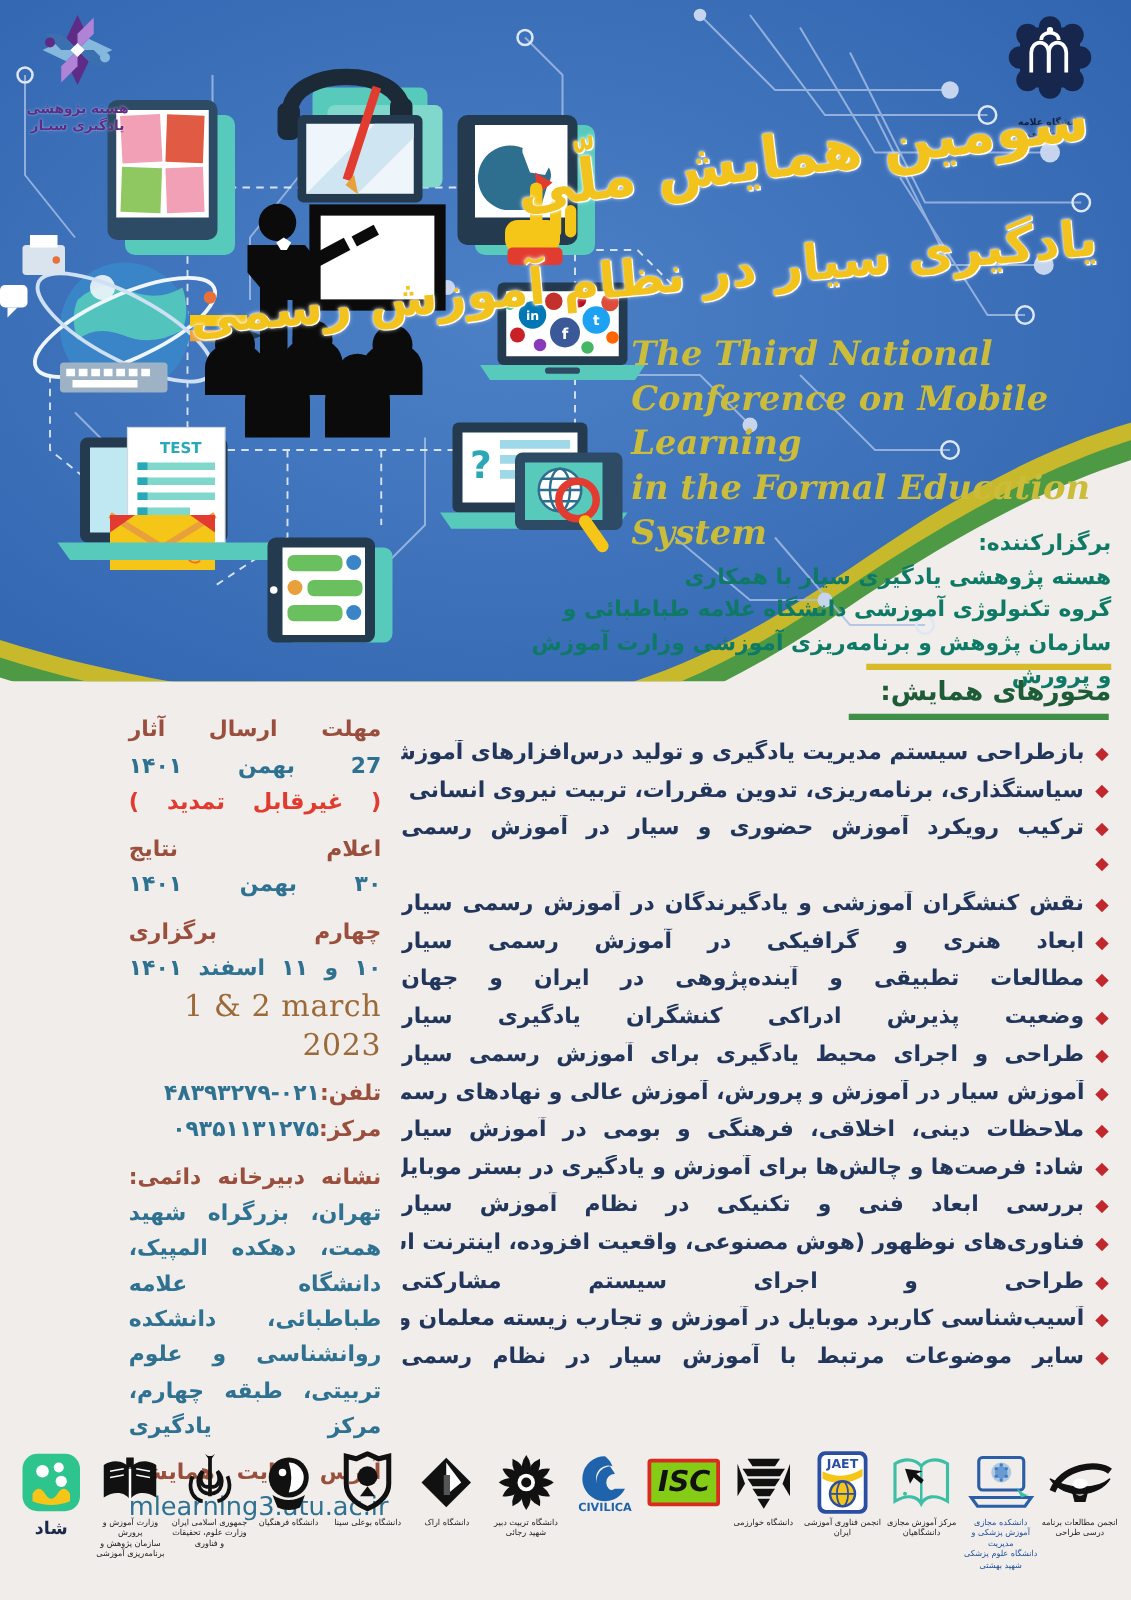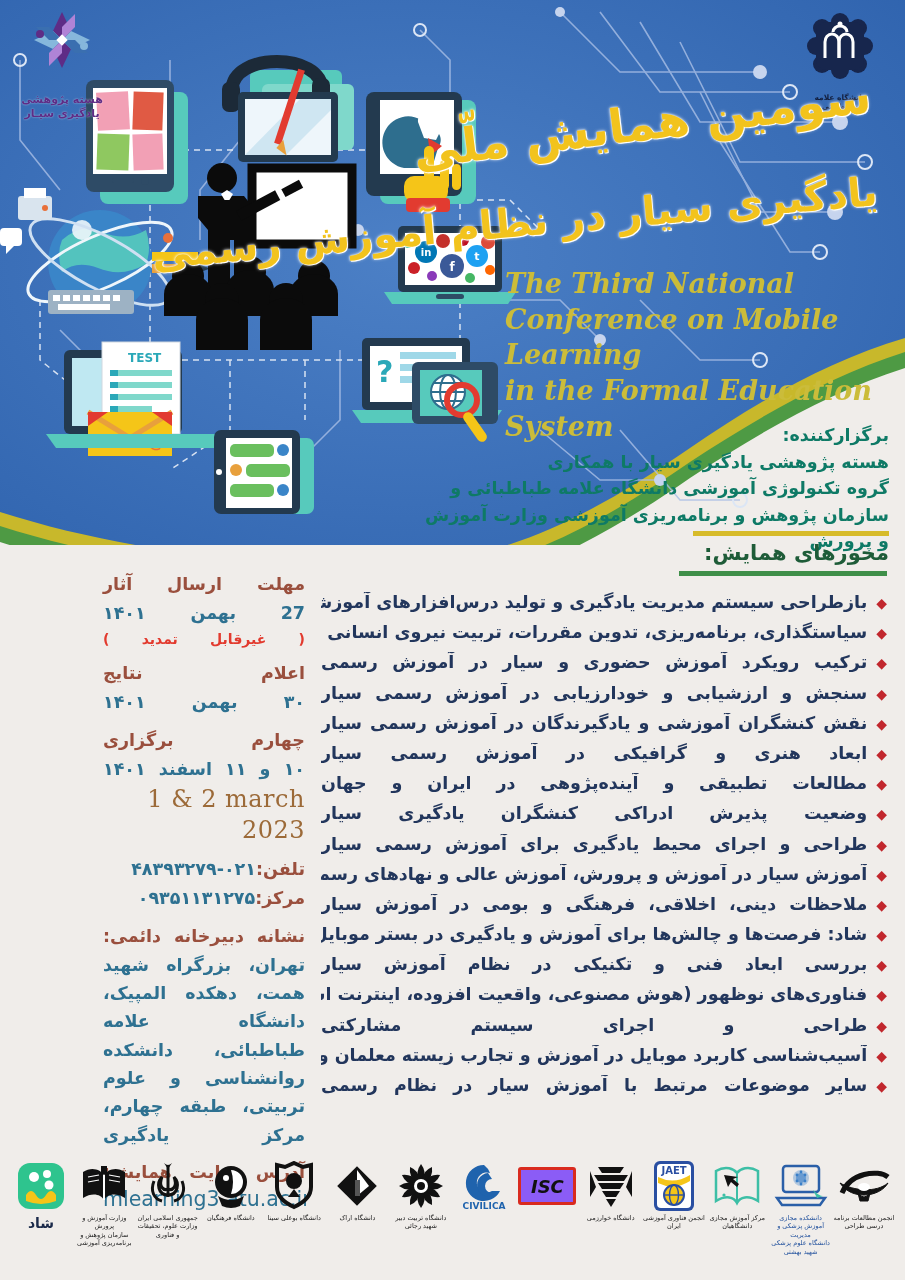--- a/index.html
+++ b/index.html
@@ -8,42 +8,42 @@
   .abs{position:absolute;}
   
   .title-fa{position:absolute;direction:rtl;color:#f2c31d;font-weight:bold;
     text-shadow:0 0 2px #fff,0 0 4px rgba(255,255,255,.85),1px 1px 0 #fff;white-space:nowrap;}
   #title-fa1{top:68px;right:34px;font-size:47px;transform:rotate(-7deg);transform-origin:right center;}
   #title-fa2{top:168px;right:28px;font-size:40px;transform:rotate(-5deg);transform-origin:right center;}
   .title-en{position:absolute;top:266px;left:505px;color:#cbbc3a;font-family:"DejaVu Serif","Liberation Serif",serif;
     font-style:italic;font-weight:bold;font-size:27px;line-height:1.32;white-space:pre-line;}
   
   .logo-core{position:absolute;top:10px;left:14px;width:96px;text-align:center;}
-  .logo-core .cap{margin-top:15px;font-size:11px;font-weight:bold;color:#5e2c86;line-height:1.25;direction:rtl;white-space:pre-line;
+  .logo-core .cap{margin-top:2px;font-size:11px;font-weight:bold;color:#5e2c86;line-height:1.25;direction:rtl;white-space:pre-line;
     text-shadow:0 0 2px rgba(255,255,255,.6);}
   .logo-atu{position:absolute;top:8px;right:22px;width:86px;text-align:center;}
   .logo-atu .cap{margin-top:1px;font-size:7.5px;font-weight:bold;color:#131f3e;direction:rtl;}
   
   .organizer{position:absolute;top:422px;right:16px;width:480px;direction:rtl;text-align:right;
     color:#0e7a66;font-weight:bold;font-size:17.5px;line-height:1.52;}
   
   .axes-head{position:absolute;top:531px;right:16px;width:210px;text-align:right;}
   .axes-head .bar-y{height:5px;background:#d7bb2a;width:196px;margin-right:0;margin-left:auto;}
   .axes-head .bar-g{height:5px;background:#3f8f49;width:208px;margin-top:5px;}
   .axes-head h2{margin:5px 0 6px;font-size:21px;color:#1e5c38;direction:rtl;}
   
   .topics{position:absolute;top:592px;right:18px;width:566px;margin:0;padding:0;list-style:none;direction:rtl;}
   .topics li{display:flex;align-items:baseline;height:30.2px;font-size:17.5px;font-weight:bold;color:#22365c;}
   .topics .blt{color:#c1272d;font-size:14px;margin-left:9px;flex:none;}
   .topics .txt{flex:1;text-align:justify;text-align-last:justify;white-space:nowrap;overflow:hidden;}
   
   .sidebar{position:absolute;top:570px;left:55px;width:250px;direction:rtl;text-align:right;font-weight:bold;}
   .sb-label{color:#9a4f3d;font-size:17.5px;line-height:1.65;text-align:justify;text-align-last:justify;}
   .sb-val{color:#2e7191;font-size:17.5px;line-height:1.65;text-align:justify;text-align-last:justify;}
-  .sb-note{color:#e23a2e;font-size:14px;line-height:1.6;text-align:justify;text-align-last:justify;}
+  .sb-note{color:#e23a2e;font-size:18px;line-height:1.6;text-align:justify;text-align-last:justify;}
   .sb-date-en{direction:ltr;color:#9c6a38;font-family:"DejaVu Serif","Liberation Serif",serif;font-weight:normal;
     font-size:24px;line-height:1.3;text-align:right;letter-spacing:.5px;}
   .sb-block{margin-bottom:9px;margin-left:48px;}
   .sb-addr{color:#2e7191;font-size:17.5px;line-height:1.62;text-align:justify;text-align-last:justify;}
   .sb-url{direction:ltr;color:#2e7191;font-size:20.5px;font-weight:normal;text-align:left;text-decoration:none;display:block;}
   
   .footer{position:absolute;left:0;right:0;top:1158px;height:122px;display:flex;justify-content:space-between;
     align-items:flex-start;padding:0 10px;}
   .flogo{width:62px;text-align:center;}
   .flogo .ic{height:56px;display:flex;align-items:center;justify-content:center;}
@@ -361,21 +361,20 @@
     <li>
         <span class="blt">◆</span>
         <span class="txt">سیاستگذاری، برنامه‌ریزی، تدوین مقررات، تربیت نیروی انسانی و دانشجومعلمان</span>
       </li>
     <li>
         <span class="blt">◆</span>
         <span class="txt">ترکیب رویکرد آموزش حضوری و سیار در آموزش رسمی</span>
       </li>
     <li>
         <span class="blt">◆</span>
-        <span class="txt">سنجش و ارزشیابی و خودارزیابی در آموزش رسمی سیار</span>
       </li>
     <li>
         <span class="blt">◆</span>
         <span class="txt">نقش کنشگران آموزشی و یادگیرندگان در آموزش رسمی سیار</span>
       </li>
     <li>
         <span class="blt">◆</span>
         <span class="txt">ابعاد هنری و گرافیکی در آموزش رسمی سیار</span>
       </li>
     <li>
@@ -568,21 +567,21 @@
           <svg width="52" height="50" viewBox="0 0 52 50">
         <path d="M26,4 a18,18 0 1 0 16,26 l-8,0 a10,10 0 1 1 -2,-18 a18,18 0 0 0 -6,-8 Z" fill="#1f63ad"></path>
         <path d="M30,12 a12,12 0 1 0 10,20 l-6,0 a7,7 0 1 1 0,-14 Z" fill="#1f63ad"></path>
         <text x="26" y="48" font-size="9" font-weight="bold" fill="#1f63ad" text-anchor="middle" font-family="'DejaVu Sans',sans-serif">CIVILICA</text>
       </svg>
         </div>
     </div>
 
     <div class="flogo">
       <div class="ic">
-          <div style="width:52px;height:32px;background:#8b5cf6;border:3px solid #d92b1f;border-radius:3px;display:flex;align-items:center;justify-content:center;font-weight:bold;font-size:18px;color:#111;font-style:italic;text-align:center;">
+          <div style="width:52px;height:32px;background:#84cc16;border:3px solid #d92b1f;border-radius:3px;display:flex;align-items:center;justify-content:center;font-weight:bold;font-size:23px;color:#111;font-style:italic;text-align:center;">
             <span>ISC</span>
           </div>
         </div>
       <div class="cap red"></div>
     </div>
 
     <div class="flogo">
       <div class="ic">
           <svg width="46" height="50" viewBox="0 0 46 50">
         <g fill="#111">

